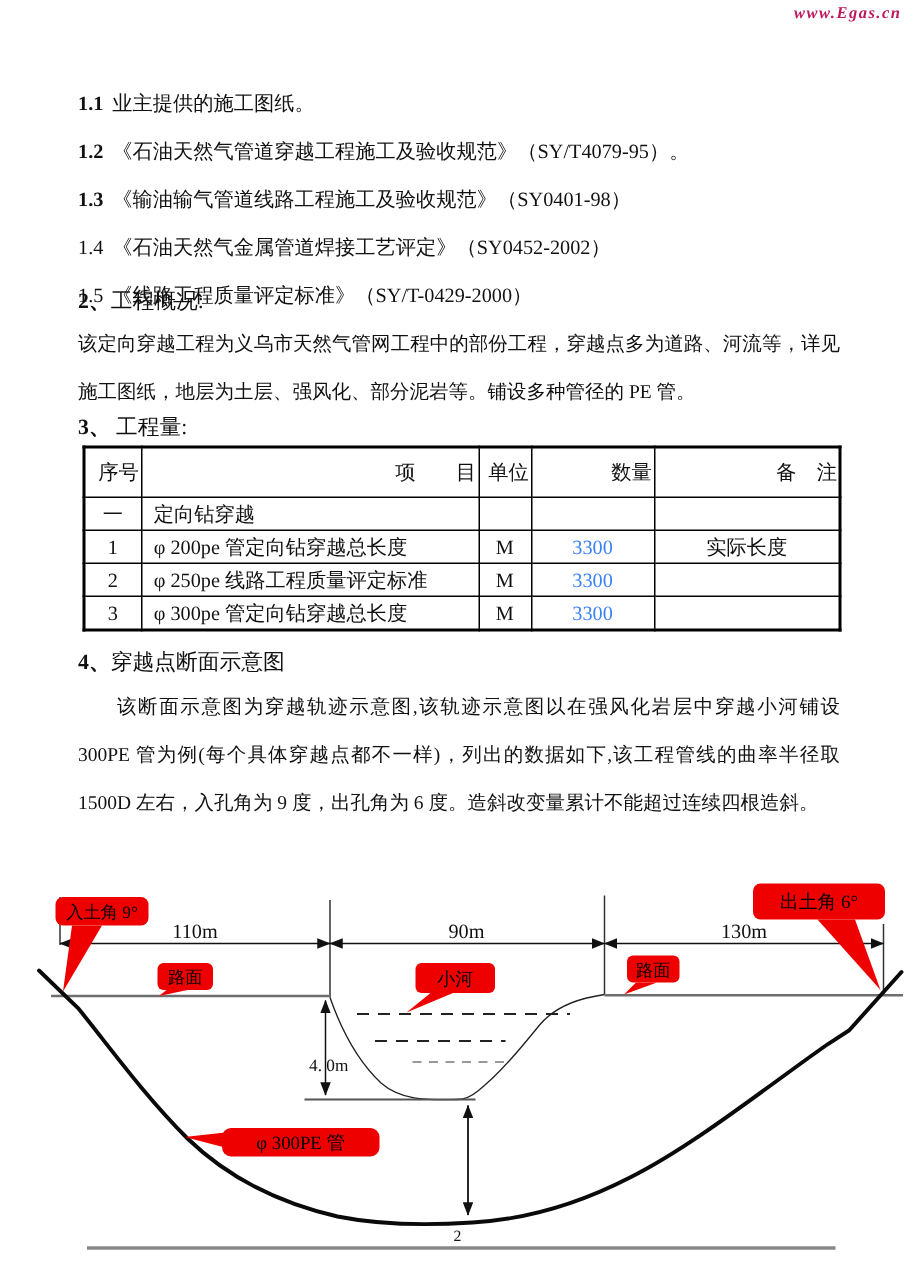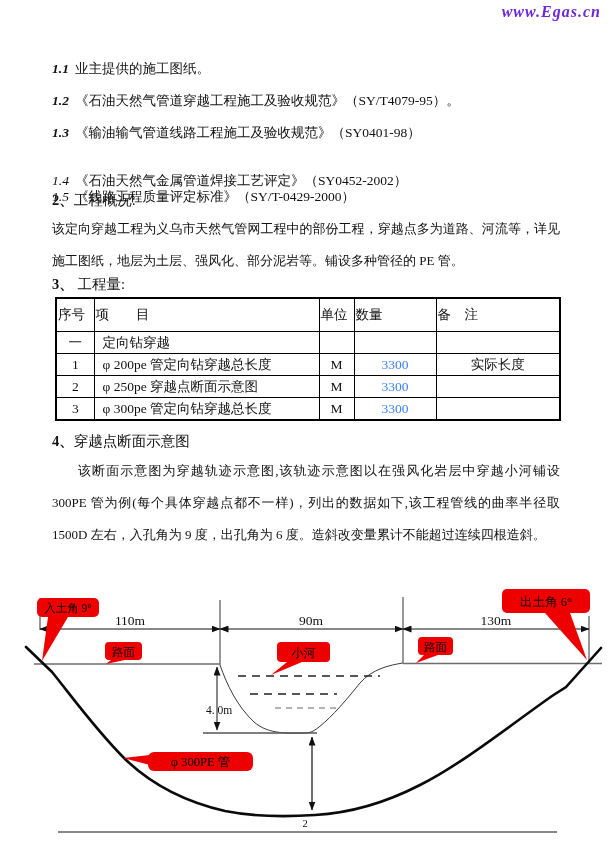--- a/index.html
+++ b/index.html
@@ -1,50 +1,50 @@
 <!DOCTYPE html>
 <html><head>
 <meta charset="utf-8">
 <style>
   html,body{margin:0;padding:0;background:#fff;}
   .page{position:relative;width:611px;height:853px;background:#fff;overflow:hidden;
         font-family:"Liberation Serif","DejaVu Serif",serif;color:#111;}
   .abs{position:absolute;}
-  .watermark{top:3px;right:10px;font-size:16px;font-style:italic;font-weight:bold;
-             color:#6d28d9;letter-spacing:1px;}
+  .watermark{top:3px;right:10px;font-size:11px;font-style:italic;font-weight:bold;
+             color:#be185d;letter-spacing:1px;}
   .h{font-size:14.5px;white-space:nowrap;}
   .h .num{font-weight:bold;}
   .ref{font-size:13.5px;white-space:nowrap;}
-  .ref .num{margin-right:6px;font-style:italic;}
+  .ref .num{margin-right:6px;}
   .ref.bold-num .num{font-weight:bold;}
   .para{width:508px;font-size:13px;line-height:32px;text-align:justify;text-justify:inter-ideograph;}
   .indent{text-indent:2em;}
   table.qty{border-collapse:collapse;table-layout:fixed;width:504px;
             font-size:13.5px;background:#fff;}
   table.qty,table.qty td,table.qty th{border:1px solid #000;}
   table.qty{border:2px solid #000;}
-  table.qty th{font-weight:normal;height:30px;text-align:left;}
+  table.qty th{font-weight:normal;height:30px;text-align:right;}
   table.qty td{height:21px;text-align:center;padding:0 2px;}
   table.qty td.item{text-align:left;padding-left:8px;}
   td.qtyval{color:#3b82f6;}
   svg text{font-family:"Liberation Serif","DejaVu Serif",serif;}
   .callout-text{font-size:11.5px;fill:#000;}
 </style>
 </head>
 <body>
 
 <div class="page">
 
   <div class="abs watermark">www.Egas.cn</div>
 
 
   <div class="abs ref bold-num" style="left:52px;top:60px;"><span class="num">1.1</span><span>业主提供的施工图纸。</span></div>
   <div class="abs ref bold-num" style="left:52px;top:92px;"><span class="num">1.2</span><span>《石油天然气管道穿越工程施工及验收规范》（SY/T4079-95）。</span></div>
   <div class="abs ref bold-num" style="left:52px;top:124px;"><span class="num">1.3</span><span>《输油输气管道线路工程施工及验收规范》（SY0401-98）</span></div>
-  <div class="abs ref" style="left:52px;top:156px;margin-top:16px;"><span class="num">1.4</span><span>《石油天然气金属管道焊接工艺评定》（SY0452-2002）</span></div>
+  <div class="abs ref" style="left:52px;top:156px;"><span class="num">1.4</span><span>《石油天然气金属管道焊接工艺评定》（SY0452-2002）</span></div>
   <div class="abs ref" style="left:52px;top:188px;"><span class="num">1.5</span><span>《线路工程质量评定标准》（SY/T-0429-2000）</span></div>
 
   <div class="abs h" style="left:52px;top:191px;"><span class="num">2、</span><span>工程概况:</span></div>
   <div class="abs para" style="left:52px;top:213px;">该定向穿越工程为义乌市天然气管网工程中的部份工程，穿越点多为道路、河流等，详见施工图纸，地层为土层、强风化、部分泥岩等。铺设多种管径的 PE 管。</div>
 
   <div class="abs h" style="left:52px;top:275px;"><span class="num">3、</span><span> 工程量:</span></div>
 
   <table class="qty abs" style="left:55px;top:297px;">
     <colgroup>
         <col style="width:38px">
@@ -70,21 +70,21 @@
     </tr>
     <tr>
       <td>1</td>
       <td class="item">φ 200pe 管定向钻穿越总长度</td>
       <td>M</td>
       <td class="qtyval">3300</td>
       <td>实际长度</td>
     </tr>
     <tr>
       <td>2</td>
-      <td class="item">φ 250pe 穿越点断面示意图</td>
+      <td class="item">φ 250pe 线路工程质量评定标准</td>
       <td>M</td>
       <td class="qtyval">3300</td>
       <td></td>
     </tr>
     <tr>
       <td>3</td>
       <td class="item">φ 300pe 管定向钻穿越总长度</td>
       <td>M</td>
       <td class="qtyval">3300</td>
       <td></td>

